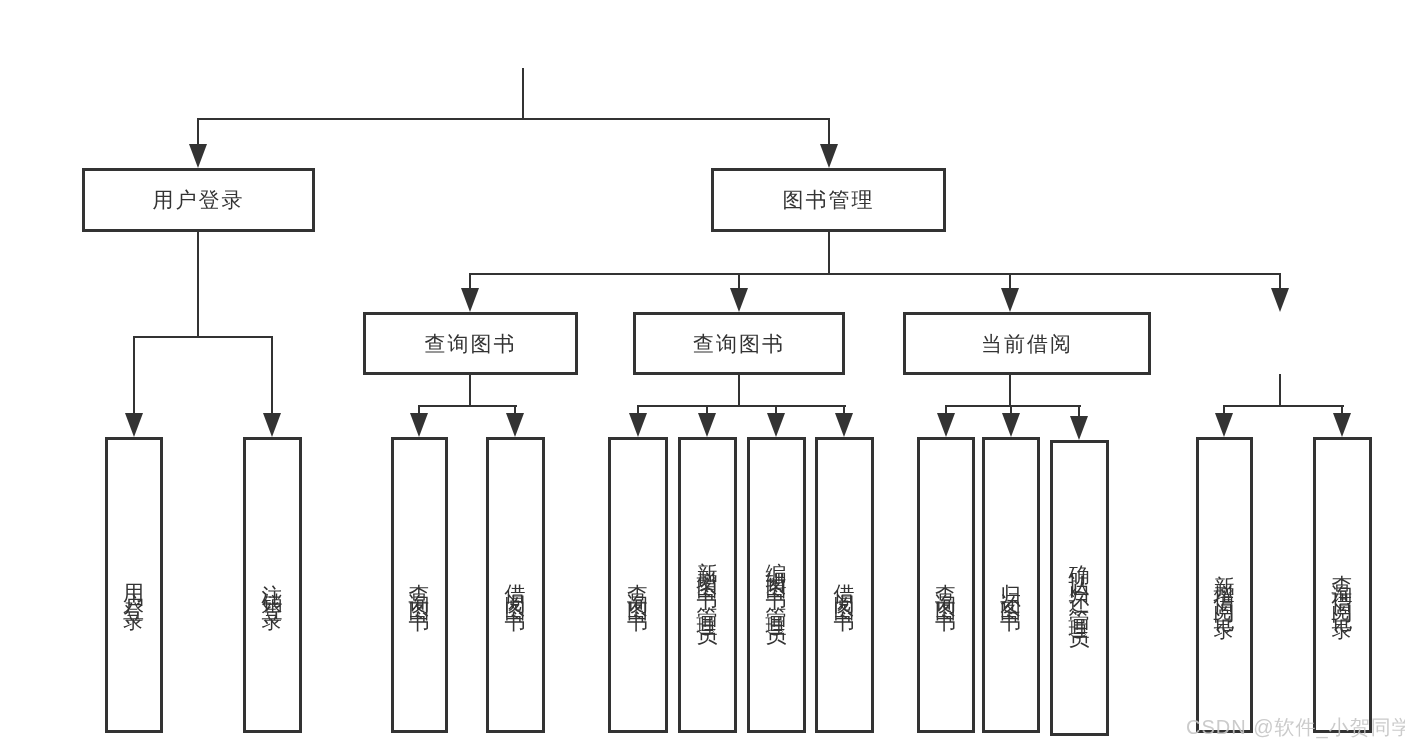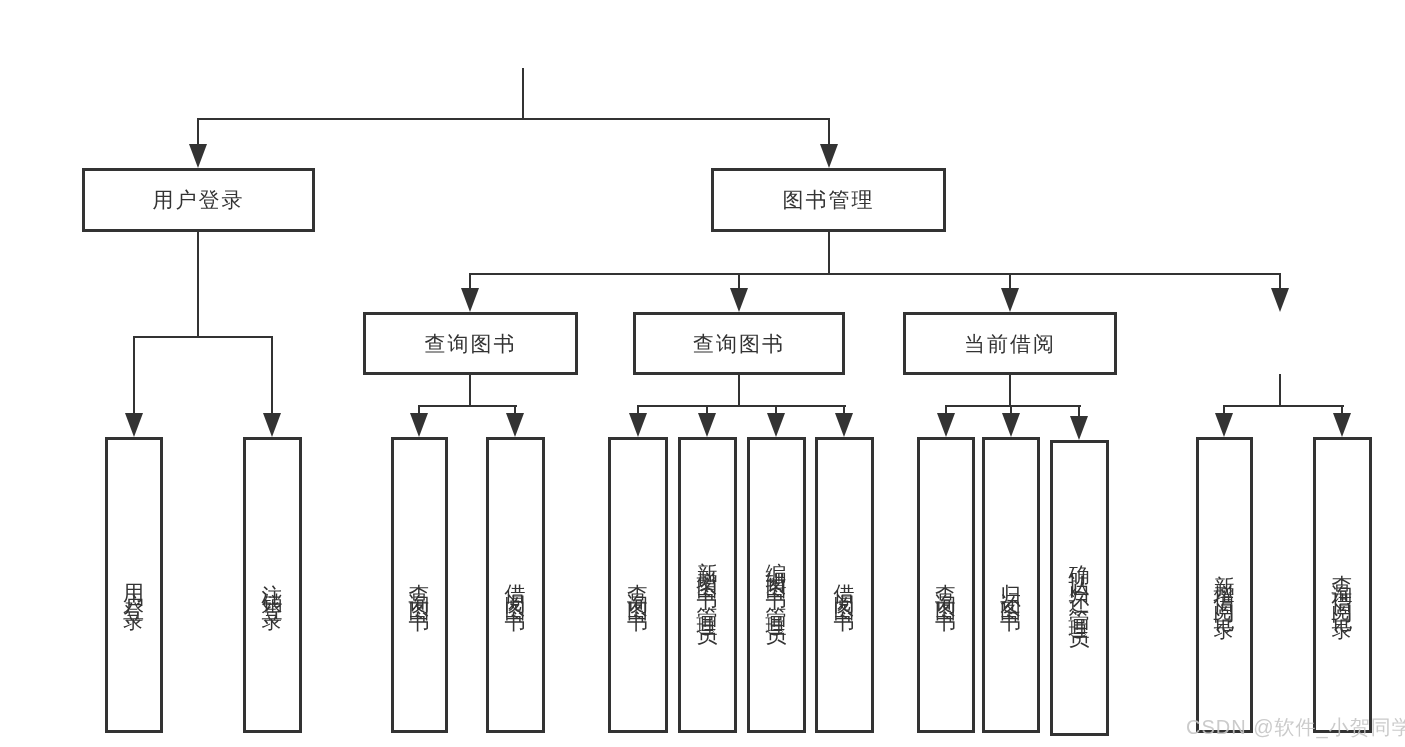--- a/index.html
+++ b/index.html
@@ -137,21 +137,21 @@
   <div class="node" style="left:711px; top:168px; width:235px; height:64px;">
     <span>图书管理</span>
   </div>
 
   <div class="node" style="left:363px; top:312px; width:215px; height:63px;">
     <span>查询图书</span>
   </div>
   <div class="node" style="left:633px; top:312px; width:212px; height:63px;">
     <span>查询图书</span>
   </div>
-  <div class="node" style="left:903px; top:312px; width:214px; height:63px;">
+  <div class="node" style="left:903px; top:312px; width:248px; height:63px;">
     <span>当前借阅</span>
   </div>
 
   <div class="vnode" style="left:105px; top:437px; width:58px; height:296px;">
     <span>用户登录</span>
   </div>
   <div class="vnode" style="left:243px; top:437px; width:59px; height:296px;">
     <span>注销登录</span>
   </div>
 

